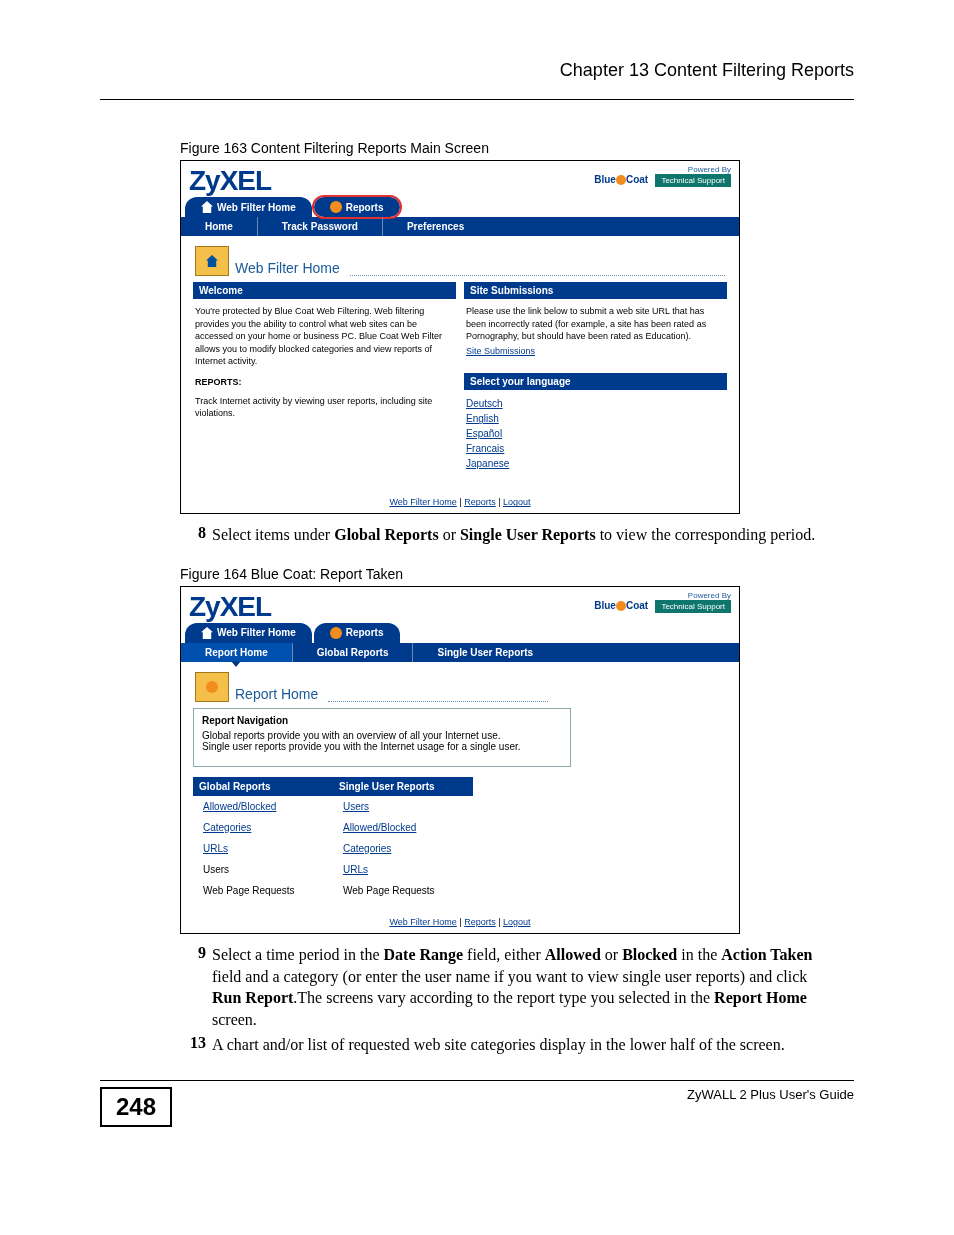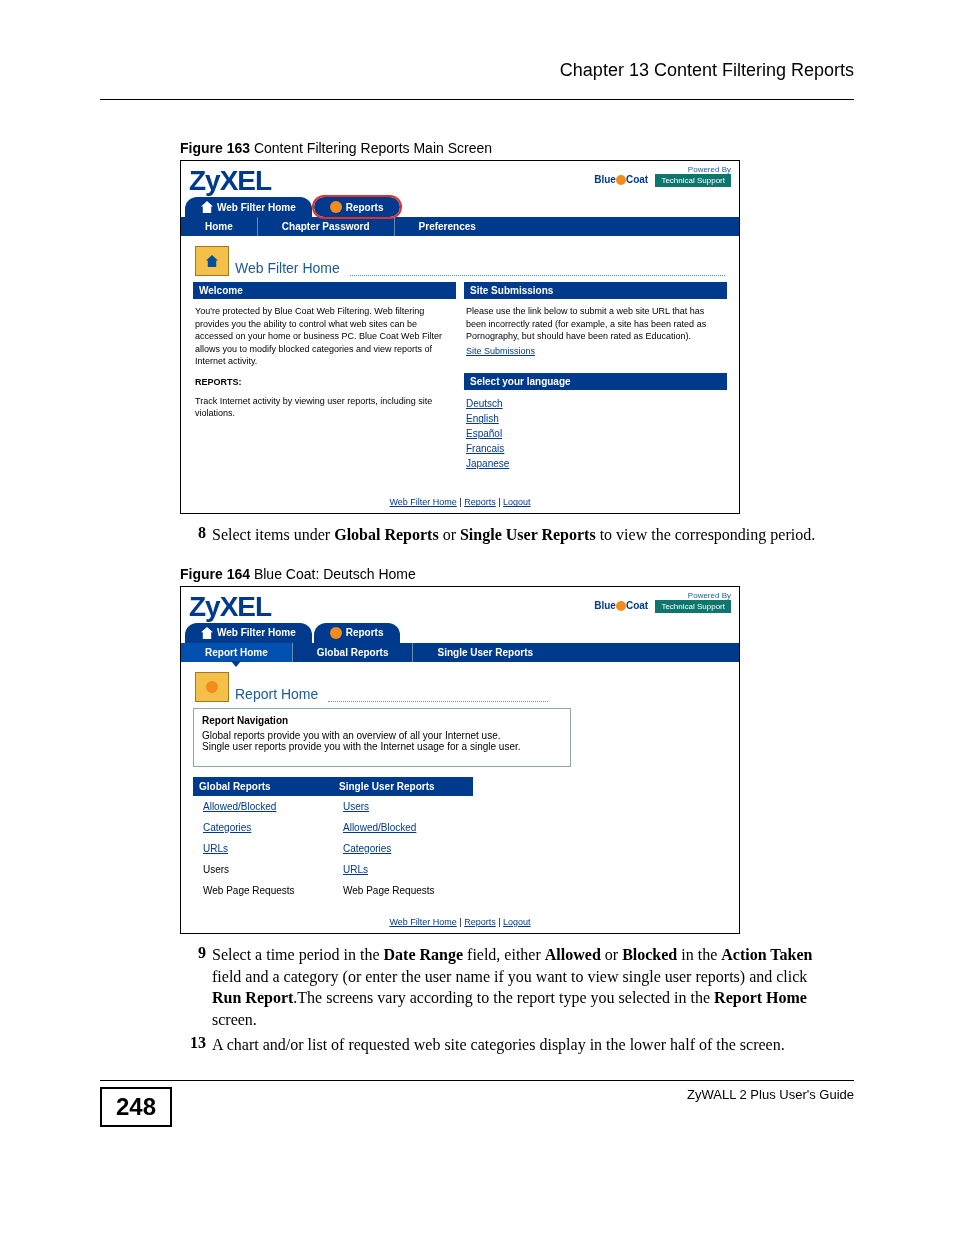--- a/index.html
+++ b/index.html
@@ -20,21 +20,21 @@
   .header-rule {
     border-top: 1px solid #000;
     margin-bottom: 40px;
   }
   .figure-caption {
     font-family: Arial, sans-serif;
     font-size: 14px;
     margin-left: 80px;
     margin-bottom: 4px;
   }
-  .figure-caption b { font-weight: bold; }
+  .figure-caption b { font-weight: normal; }
   .screenshot {
     border: 1px solid #000;
     margin-left: 80px;
     width: 558px;
     font-family: Arial, sans-serif;
     font-size: 10px;
     background: #fff;
     position: relative;
   }
   .ss-header {
@@ -175,21 +175,21 @@
       <span class="tab-icon-home"></span>
       <span>Web Filter Home</span>
     </div>
     <div class="tab highlighted">
       <span class="tab-icon-report"></span>
       <span>Reports</span>
     </div>
   </div>
   <div class="nav-row">
     <div class="nav-item">Home</div>
-    <div class="nav-item">Chapter Password</div>
+    <div class="nav-item">Track Password</div>
     <div class="nav-item" style="border-right:none;">Preferences</div>
   </div>
   <div class="page-title-row">
     <div class="title-icon">
       <span class="tab-icon-home" style="background:#0050a0;"></span>
     </div>
     <div class="title-text">Web Filter Home</div>
     <div class="dotted"></div>
   </div>
   <div class="two-col">
@@ -225,21 +225,21 @@
 <div class="instr">
   <div class="instr-row">
     <div class="instr-num">8</div>
     <div class="instr-text">
       <span>Select items under </span><b>Global Reports</b><span> or </span><b>Single User Reports</b><span> to view the corresponding period.</span>
     </div>
   </div>
 </div>
 
 <div class="figure-caption">
-  <b>Figure 164</b><span>   Blue Coat: Deutsch Home</span>
+  <b>Figure 164</b><span>   Blue Coat: Report Taken</span>
 </div>
 
 <div class="screenshot" style="height:auto;">
   <div class="ss-header">
     <div class="zyxel-logo">
       Z<span class="y">y</span>XEL
     </div>
     <div class="powered-area">
       <div>Powered By</div>
       <span class="bluecoat-text">

